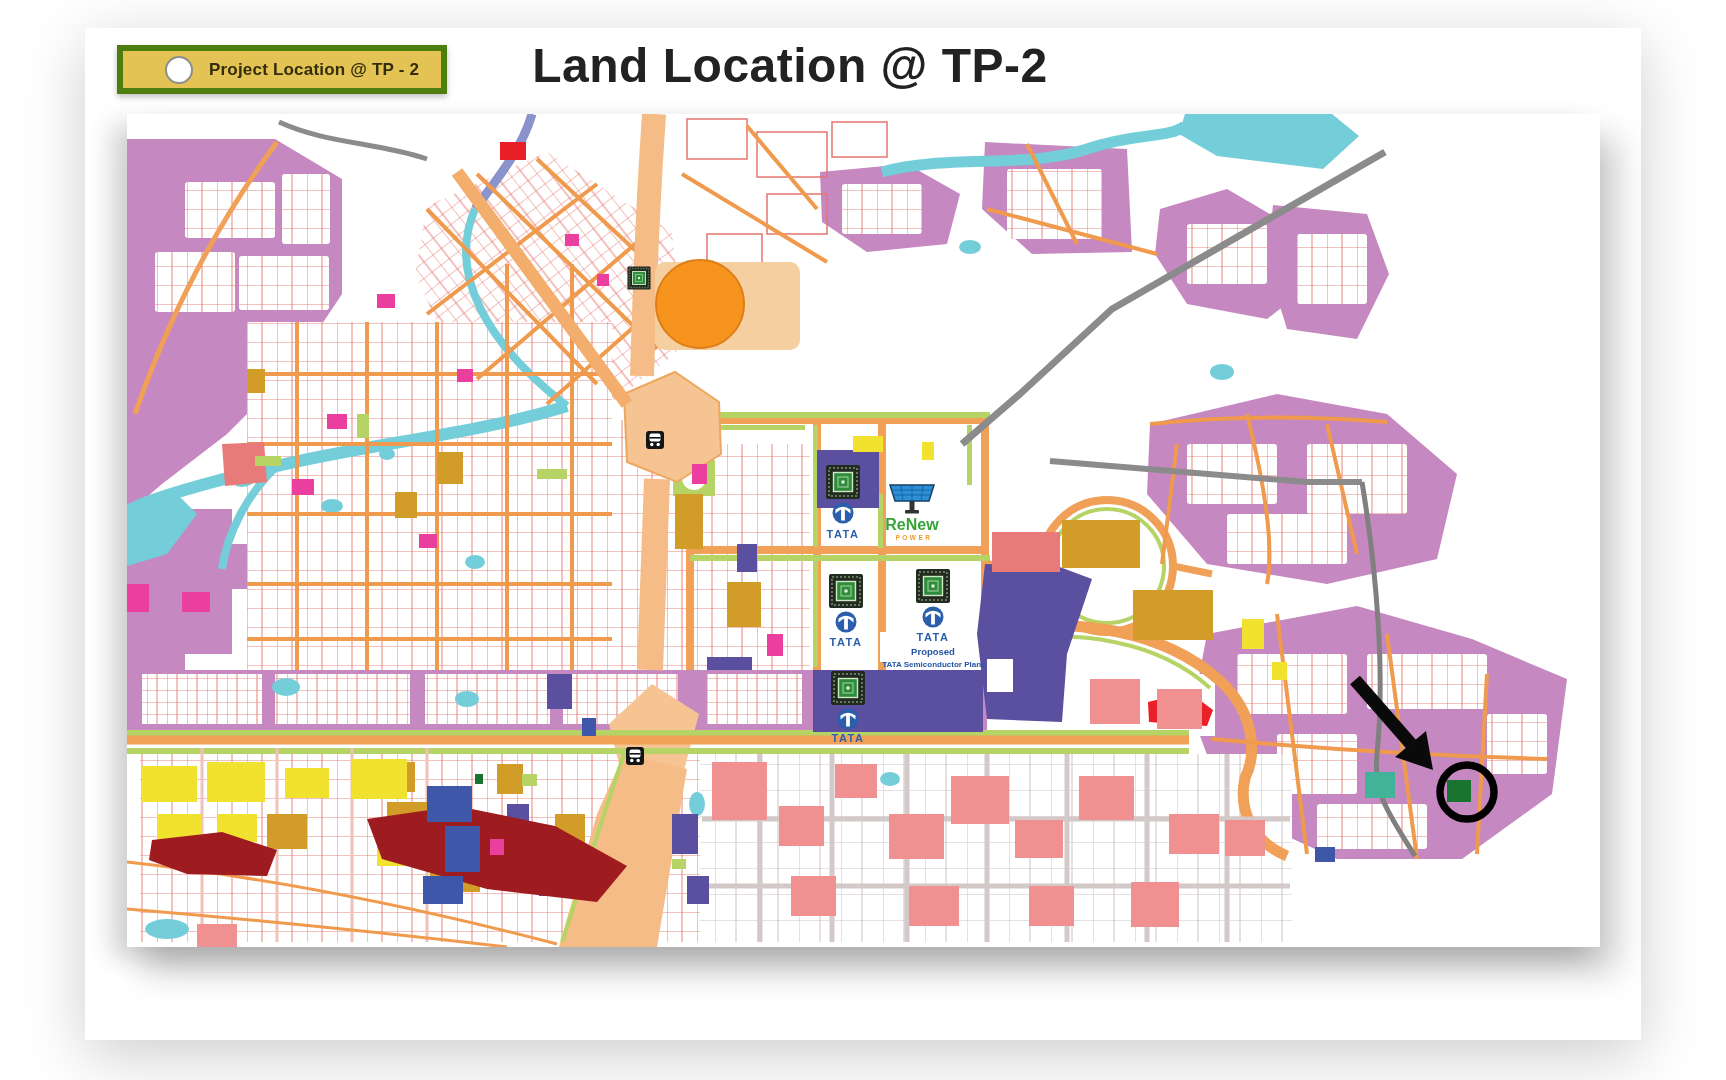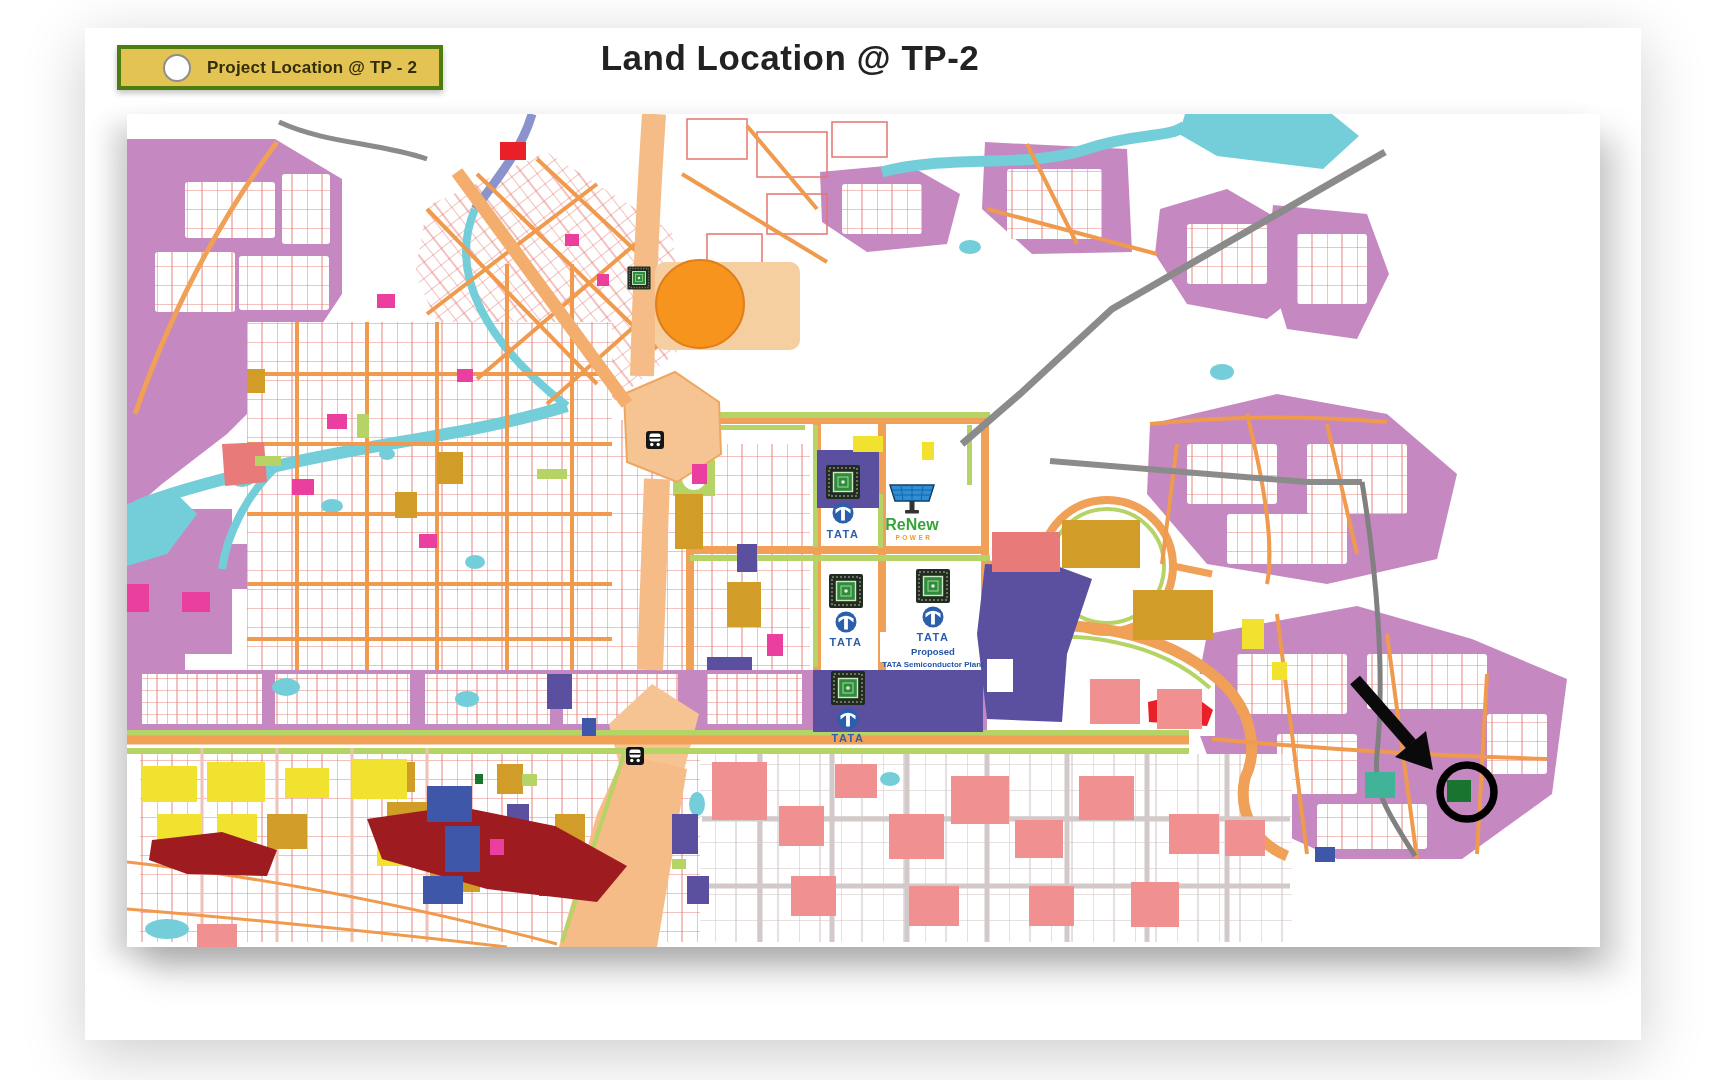--- a/index.html
+++ b/index.html
@@ -1,26 +1,26 @@
 <!DOCTYPE html>
 <html><head>
 <meta charset="utf-8">
 <style>
   html,body{margin:0;padding:0;background:#ffffff;width:1726px;height:1080px;overflow:hidden;
             font-family:"Liberation Sans",sans-serif;}
   .stage{position:absolute;left:85px;top:28px;width:1556px;height:1012px;background:#fff;
          box-shadow:0 15px 60px rgba(0,0,0,.20);}
   .legend-badge{position:absolute;left:32px;top:17px;width:318px;height:37px;background:#e2c353;
-                border:4px solid #4d7c0f;box-shadow:0 3px 6px rgba(0,0,0,.25);
+                border:6px solid #4d7c0f;box-shadow:0 3px 6px rgba(0,0,0,.25);
                 display:flex;align-items:center;}
   .legend-dot{width:24px;height:24px;border-radius:50%;background:#fff;border:2px solid #8e8e8e;
               margin-left:42px;flex:0 0 auto;}
   .legend-label{font-weight:bold;font-size:17px;color:#332d0a;margin-left:16px;letter-spacing:.2px;}
   .title{position:absolute;top:10px;left:0;width:1410px;text-align:center;margin:0;
-         font-size:35px;font-weight:bold;color:#222;letter-spacing:.5px;}
+         font-size:48px;font-weight:bold;color:#222;letter-spacing:.5px;}
   .sheet{position:absolute;left:42px;top:86px;width:1473px;height:833px;background:#fff;
          box-shadow:-16px 10px 24px rgba(0,0,0,.16), 16px 24px 32px rgba(0,0,0,.22);}
   svg{display:block;}
   
   .plum{fill:#c588c0}.purple{fill:#5b50a0}.gold{fill:#d29c28}.yel{fill:#f2e230}
   .red{fill:#e92028}.mar{fill:#9e1b20}.sal{fill:#f19090}.blu{fill:#3e57a8}
   .mag{fill:#ea3f9e}.yg{fill:#b6d365}.cyn{fill:#74ced9}.wht{fill:#fff}.dgrn{fill:#19742f}
   .rd{stroke:#f0a057;fill:none}.rdthin{stroke:#ef9a4d;stroke-width:4;fill:none}
   .rdlt{stroke:#efc2b8;stroke-width:3;fill:none}
   .fgray{stroke:#d4c9c9;stroke-width:5;fill:none}

